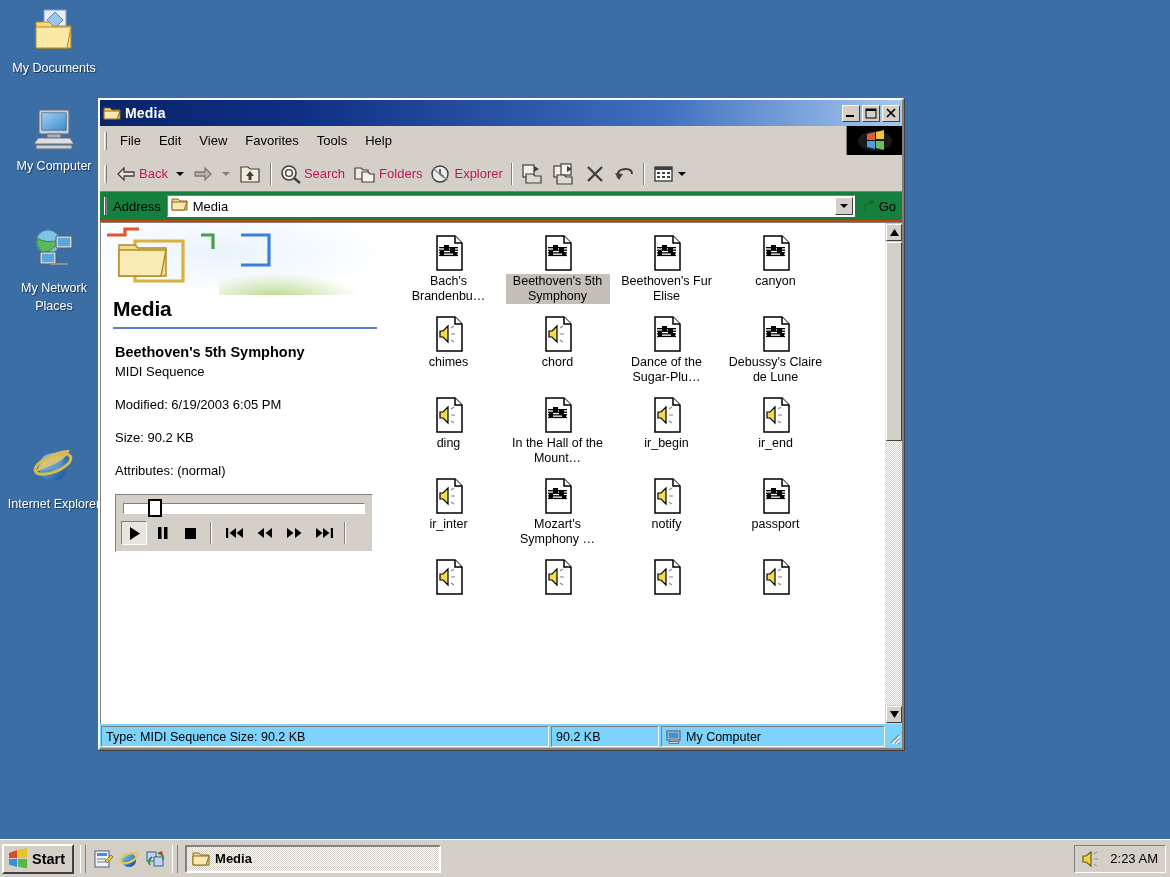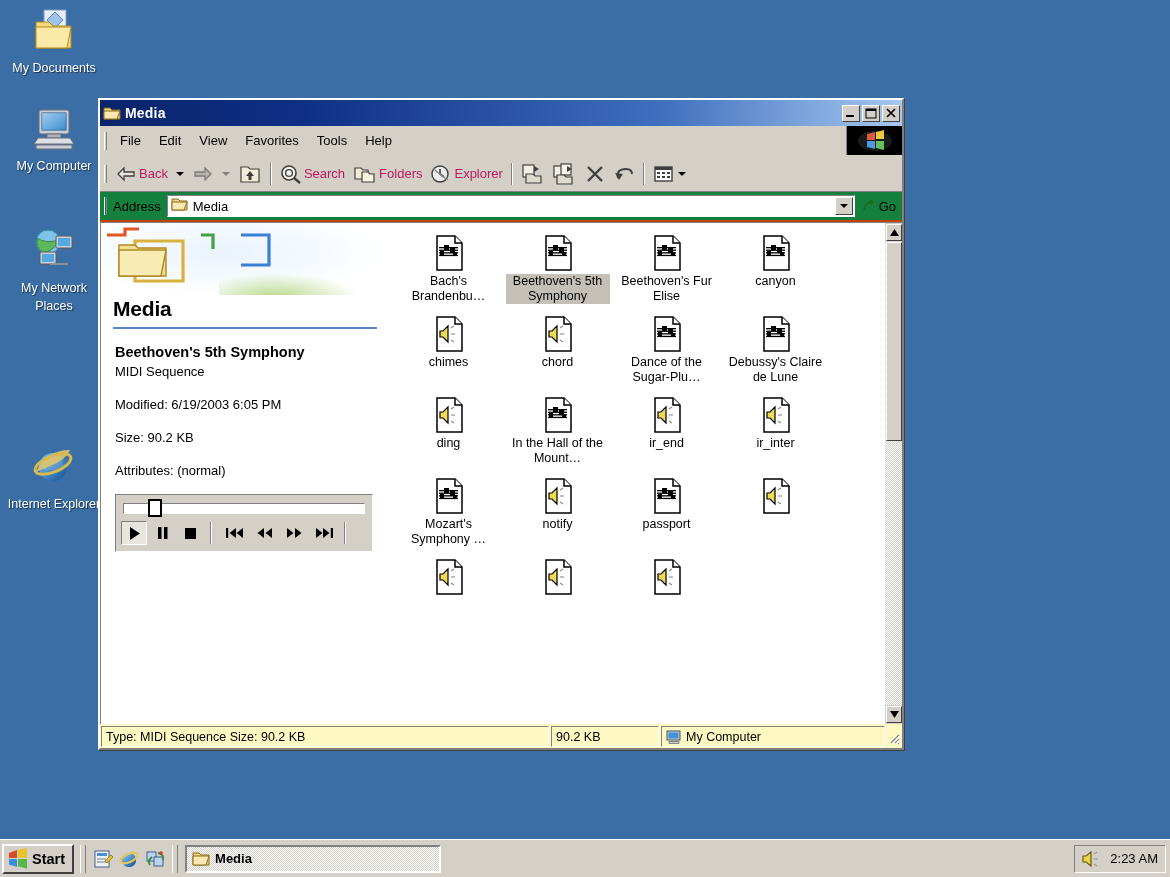--- a/index.html
+++ b/index.html
@@ -311,21 +311,21 @@
     top: 0; height: 43%;
     background: #d4d0c8;
     border: 1px solid #ffffff;
     border-right-color: #404040; border-bottom-color: #404040;
   }
   #sbdown { position: absolute; left: 0; bottom: 0; }
 
   
   #statusbar {
     height: 24px; flex: 0 0 auto;
-    background: #fef9c3;
+    background: #7dd3fc;
     display: flex; align-items: stretch;
     padding: 2px 1px 1px 1px;
   }
   .spane {
     border: 1px solid #808080;
     border-right-color: #ffffff; border-bottom-color: #ffffff;
     display: flex; align-items: center;
     font-size: 12.5px; color: #000;
     padding: 0 4px;
     margin-right: 2px;
@@ -883,20 +883,33 @@
             <span class="ficon"><svg width="34" height="36" viewBox="0 0 34 36">
       <path d="M5 1 h18 l7 7 v27 H5z" fill="#ffffff" stroke="#000" stroke-width="1.5"></path>
       <path d="M23 1 v7 h7" fill="#ffffff" stroke="#000" stroke-width="1.5"></path>
       <path d="M8 15 h3 l5 -5 v16 l-5 -5 H8z" fill="#f0dc52" stroke="#000" stroke-width="1.2"></path>
       <g stroke="#8a8a8a" stroke-width="1.1" fill="none">
         <path d="M19 12 l3 -2"></path>
                   <path d="M19 18 h4"></path>
                   <path d="M19 24 l3 2"></path>
       </g>
     </svg></span>
+            <span class="flabel">ir_begin</span>
+          </div>
+          <div class="fitem">
+            <span class="ficon"><svg width="34" height="36" viewBox="0 0 34 36">
+      <path d="M5 1 h18 l7 7 v27 H5z" fill="#ffffff" stroke="#000" stroke-width="1.5"></path>
+      <path d="M23 1 v7 h7" fill="#ffffff" stroke="#000" stroke-width="1.5"></path>
+      <path d="M8 15 h3 l5 -5 v16 l-5 -5 H8z" fill="#f0dc52" stroke="#000" stroke-width="1.2"></path>
+      <g stroke="#8a8a8a" stroke-width="1.1" fill="none">
+        <path d="M19 12 l3 -2"></path>
+                  <path d="M19 18 h4"></path>
+                  <path d="M19 24 l3 2"></path>
+      </g>
+    </svg></span>
             <span class="flabel">ir_end</span>
           </div>
           <div class="fitem">
             <span class="ficon"><svg width="34" height="36" viewBox="0 0 34 36">
       <path d="M5 1 h18 l7 7 v27 H5z" fill="#ffffff" stroke="#000" stroke-width="1.5"></path>
       <path d="M23 1 v7 h7" fill="#ffffff" stroke="#000" stroke-width="1.5"></path>
       <path d="M8 15 h3 l5 -5 v16 l-5 -5 H8z" fill="#f0dc52" stroke="#000" stroke-width="1.2"></path>
       <g stroke="#8a8a8a" stroke-width="1.1" fill="none">
         <path d="M19 12 l3 -2"></path>
                   <path d="M19 18 h4"></path>

